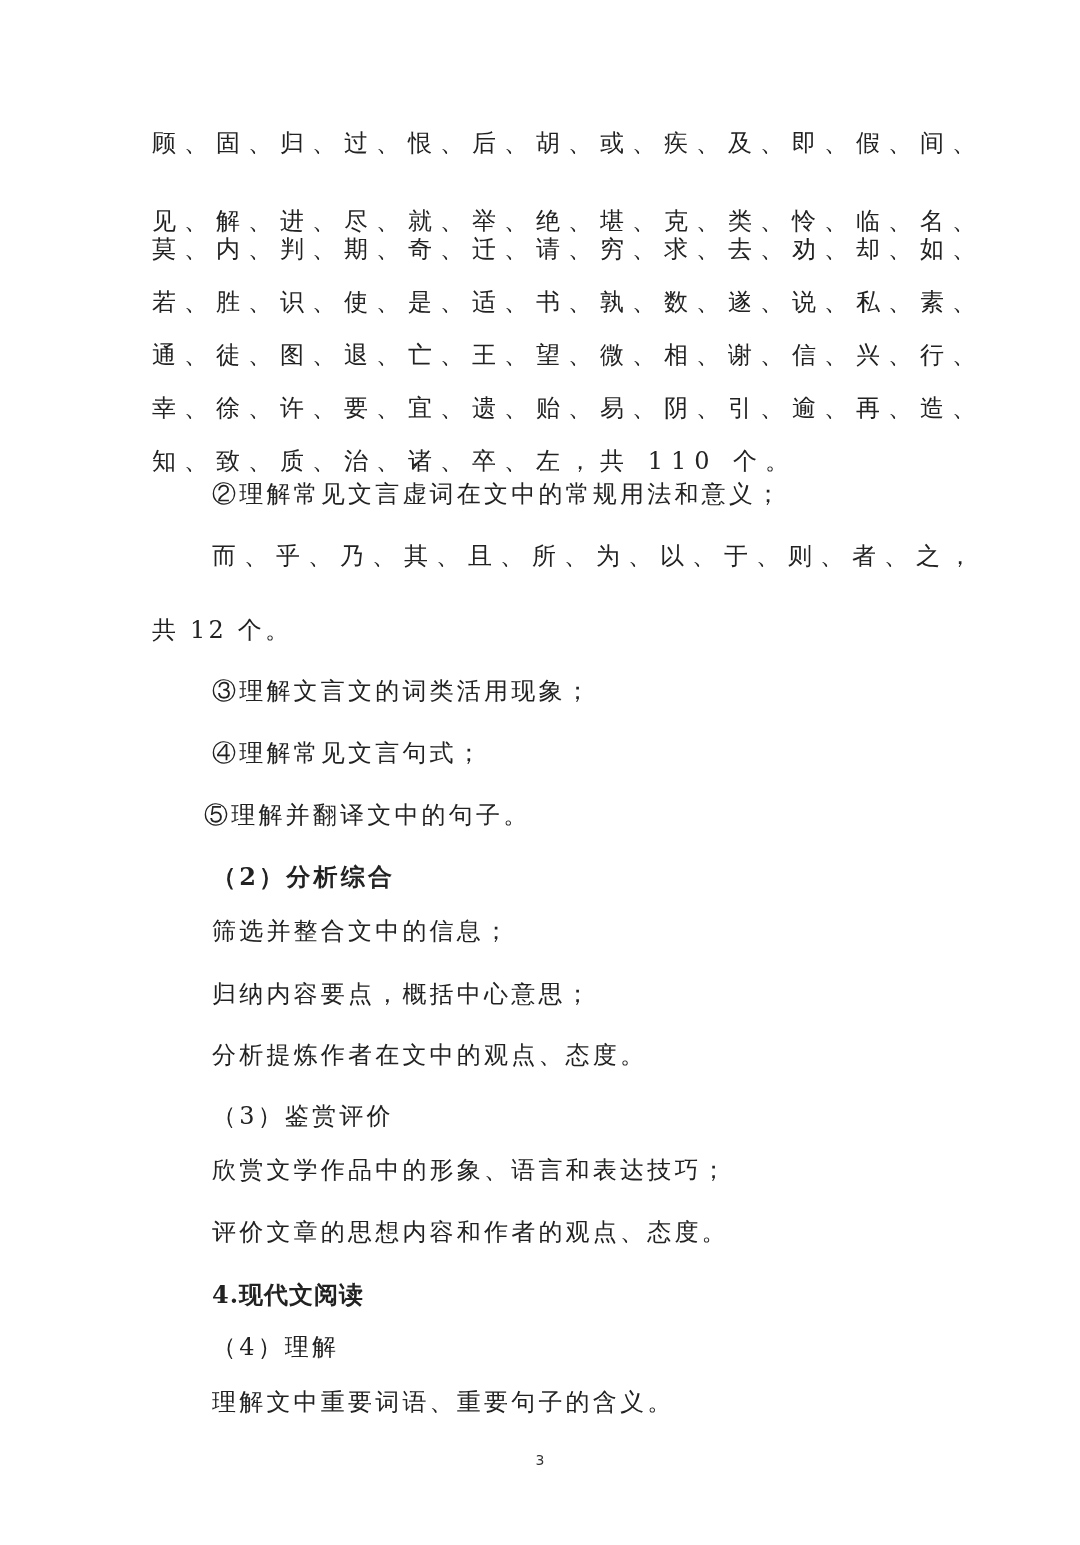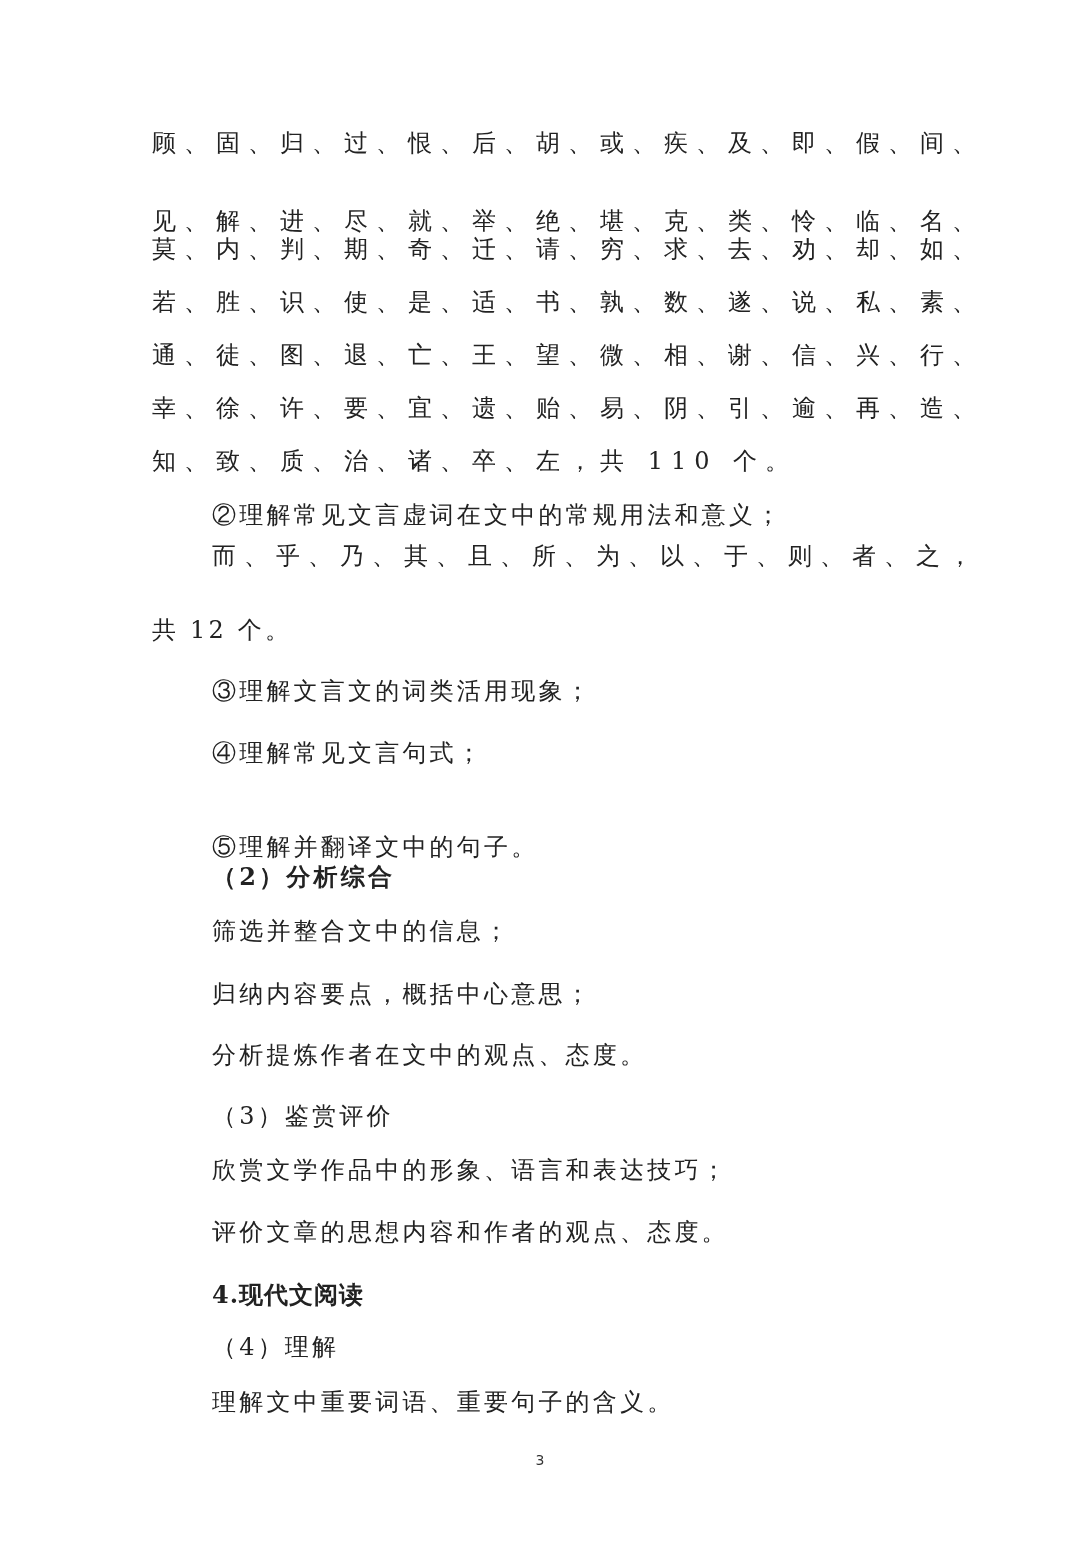--- a/index.html
+++ b/index.html
@@ -16,27 +16,27 @@
 
 <div>
   <div class="line spaced" style="left:152px; top:123px;">顾、固、归、过、恨、后、胡、或、疾、及、即、假、间、</div>
   <div class="line spaced" style="left:152px; top:164px;margin-top:37px;">见、解、进、尽、就、举、绝、堪、克、类、怜、临、名、</div>
   <div class="line spaced" style="left:152px; top:229px;">莫、内、判、期、奇、迁、请、穷、求、去、劝、却、如、</div>
   <div class="line spaced" style="left:152px; top:282px;">若、胜、识、使、是、适、书、孰、数、遂、说、私、素、</div>
   <div class="line spaced" style="left:152px; top:335px;">通、徒、图、退、亡、王、望、微、相、谢、信、兴、行、</div>
   <div class="line spaced" style="left:152px; top:388px;">幸、徐、许、要、宜、遗、贻、易、阴、引、逾、再、造、</div>
   <div class="line spaced" style="left:152px; top:441px;">知、致、质、治、诸、卒、左，共 110 个。</div>
 
-  <div class="line wide" style="left:212px; top:495px;">②理解常见文言虚词在文中的常规用法和意义；</div>
+  <div class="line wide" style="left:212px; top:474px;">②理解常见文言虚词在文中的常规用法和意义；</div>
   <div class="line spaced" style="left:212px; top:536px;text-align:right;">而、乎、乃、其、且、所、为、以、于、则、者、之，</div>
   <div class="line wide" style="left:152px; top:610px;">共 12 个。</div>
 
   <div class="line wide" style="left:212px; top:671px;">③理解文言文的词类活用现象；</div>
   <div class="line wide" style="left:212px; top:733px;">④理解常见文言句式；</div>
-  <div class="line wide" style="left:212px; top:795px;margin-top:32px;">⑤理解并翻译文中的句子。</div>
+  <div class="line wide" style="left:204px; top:795px;">⑤理解并翻译文中的句子。</div>
 
   <div class="line wide" style="left:212px; top:857px;font-weight:bold;">（2）分析综合</div>
   <div class="line wide" style="left:212px; top:911px;">筛选并整合文中的信息；</div>
   <div class="line wide" style="left:212px; top:974px;">归纳内容要点，概括中心意思；</div>
   <div class="line wide" style="left:212px; top:1035px;">分析提炼作者在文中的观点、态度。</div>
 
   <div class="line wide" style="left:212px; top:1096px;">（3）鉴赏评价</div>
   <div class="line wide" style="left:212px; top:1150px;">欣赏文学作品中的形象、语言和表达技巧；</div>
   <div class="line wide" style="left:212px; top:1212px;">评价文章的思想内容和作者的观点、态度。</div>
 

